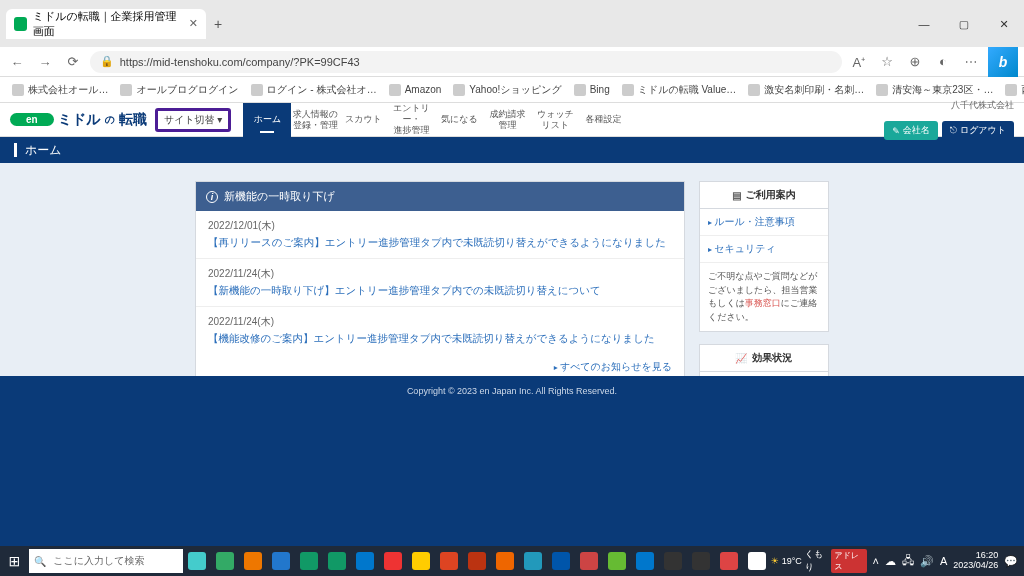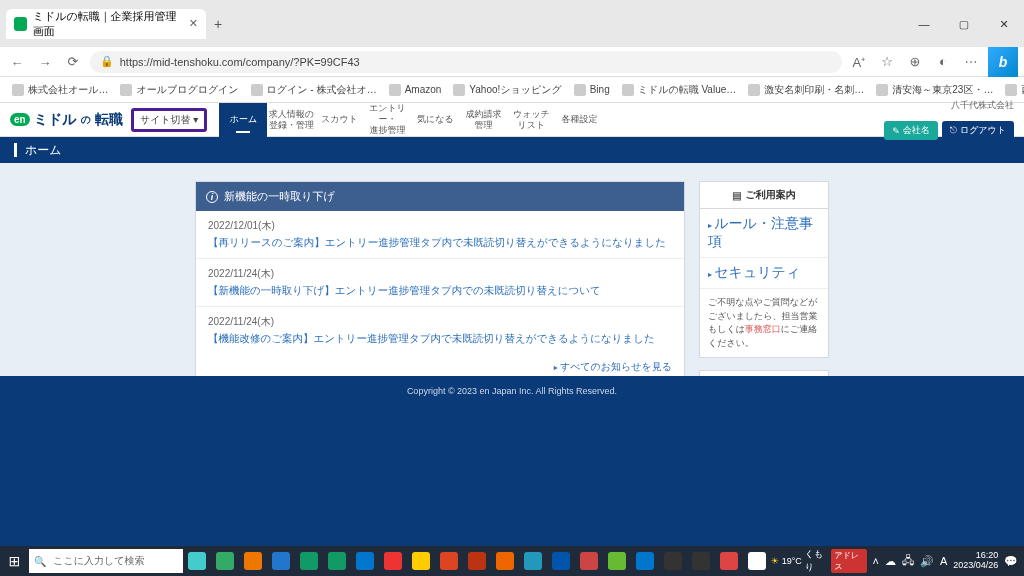--- a/index.html
+++ b/index.html
@@ -21,21 +21,21 @@
 .addrbar .rbtn { width: 22px; text-align: center; color: #666; font-size: 13px; }
 .bing-btn { width: 30px; height: 30px; background: linear-gradient(135deg,#3af,#08c); color: #fff; display: flex; align-items: center; justify-content: center; font-weight: bold; font-size: 14px; font-style: italic; }
 
 .bookmarks { height: 26px; background: #fff; display: flex; align-items: center; padding: 0 8px; gap: 4px; border-bottom: 1px solid #ddd; overflow: hidden; }
 .bm { display: flex; align-items: center; gap: 4px; font-size: 10px; color: #444; padding: 2px 4px; white-space: nowrap; }
 .bm .bi { width: 12px; height: 12px; background: #ccc; border-radius: 2px; }
 
 
 .page-head { background: #fff; height: 34px; display: flex; align-items: center; padding: 0 10px; border-bottom: 1px solid #ddd; }
 .logo { display: flex; align-items: center; gap: 4px; font-size: 14px; font-weight: bold; }
-.logo .mark { background: #0a5; color: #fff; border-radius: 8px; padding: 1px 4px; font-size: 10px; }
+.logo .mark { background: #0a5; color: #fff; border-radius: 8px; padding: 1px 16px; font-size: 10px; }
 .logo .t1 { color: #0a3a78; }
 .logo .t2 { color: #0a3a78; font-size: 10px; }
 .logo .t3 { color: #0a3a78; }
 .site-switch { border: 3px solid #4c1d95; border-radius: 3px; font-size: 10px; padding: 2px 6px; margin-left: 8px; color: #444; }
 
 .main-nav { display: flex; height: 34px; margin-left: 12px; }
 .nav-item { width: 48px; font-size: 9px; color: #555; display: flex; flex-direction: column; align-items: center; justify-content: center; text-align: center; line-height: 1.2; }
 .nav-item.active { background: #0a3a78; color: #fff; position: relative; }
 .nav-item.active::after { content: ""; display: block; width: 14px; height: 2px; background: #fff; position: absolute; bottom: 4px; }
 
@@ -59,21 +59,21 @@
 .notice:last-of-type { border-bottom: none; }
 .n-date { font-size: 10px; color: #666; }
 .n-title { font-size: 10.5px; color: #2c6fbb; margin-top: 3px; }
 .all-link { text-align: right; padding: 6px 12px 10px; font-size: 10px; color: #2c6fbb; }
 .all-link::before { content: "▸ "; font-size: 8px; }
 
 .col-side { width: 130px; display: flex; flex-direction: column; gap: 12px; }
 .side-box { background: #fff; border: 1px solid #d5d9df; }
 .side-head { font-size: 10px; font-weight: bold; text-align: center; padding: 6px 4px; border-bottom: 1px solid #d5d9df; color: #333; display: flex; align-items: center; justify-content: center; gap: 4px; }
 .side-head .hic { color: #666; }
-.side-link { font-size: 14px; color: #2c6fbb; padding: 6px 8px; border-bottom: 1px solid #eee; }
+.side-link { font-size: 10px; color: #2c6fbb; padding: 6px 8px; border-bottom: 1px solid #eee; }
 .side-link::before { content: "▸ "; font-size: 8px; }
 .side-text { font-size: 9px; color: #555; padding: 7px 8px; line-height: 1.5; }
 .side-text .em { color: #d9534f; }
 .side-btn { display: block; background: #0a3a78; color: #fff; font-size: 10px; text-align: center; padding: 5px; margin: 8px; border-radius: 3px; }
 .side-btn::before { content: "▣ "; }
 
 
 .footer { background: #0a3a78; color: #cdd8e8; font-size: 9px; text-align: center; padding: 10px 0; position: absolute; left: 0; right: 0; top: 376px; bottom: 30px; }
 
 

